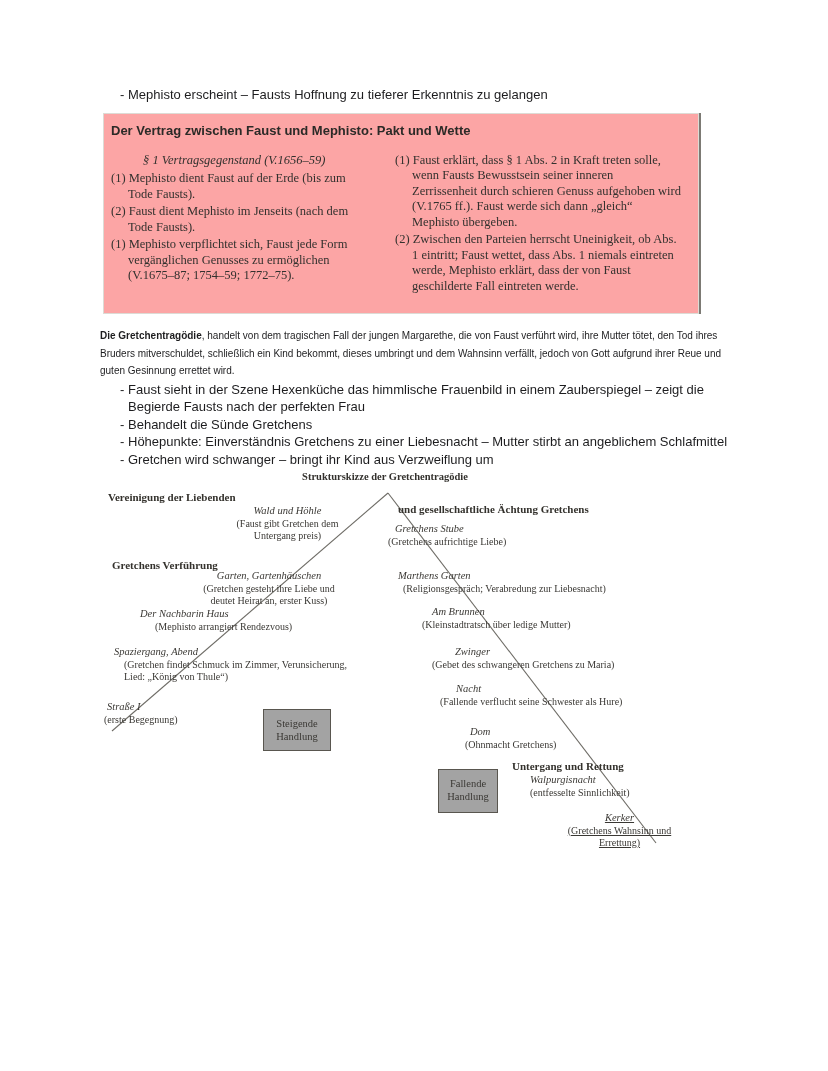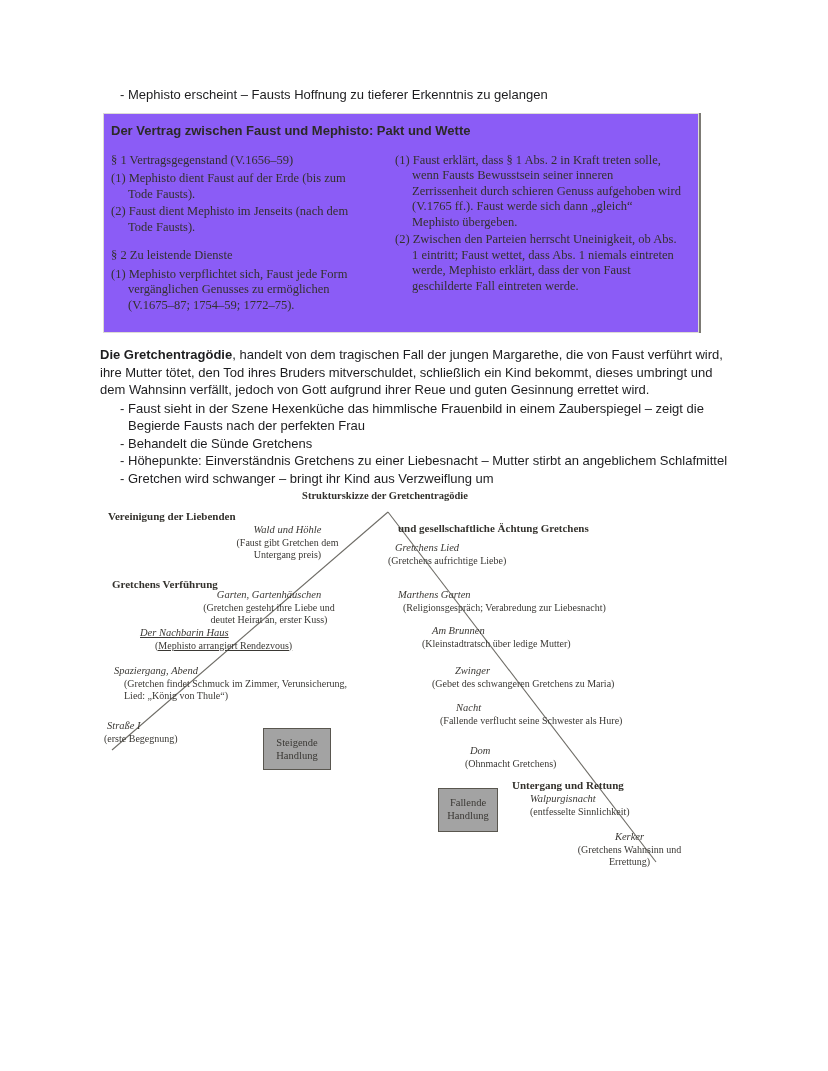--- a/index.html
+++ b/index.html
@@ -11,34 +11,34 @@
   .page { padding:86px 92px 0 100px; }
 
   
   .bullet-row { display:flex; font-size:13px; line-height:17.5px; }
   .bullet-dash { flex:0 0 28px; width:28px; padding-left:20px; }
   .bullet-text { flex:1; }
 
   
   .scan-box {
     margin-top:9px; margin-left:3px; width:598px;
-    background:#8b5cf6; border-right:2px solid #7c7a74;
+    background:#fca5a5; border-right:2px solid #7c7a74;
     padding:10px 10px 18px 8px; color:#33312e;
     box-shadow:0 0 0 1px #dddbd5 inset;
   }
   .scan-title { font-weight:bold; font-size:13px; color:#2b2a27; margin-bottom:15px; }
   .scan-cols { display:flex; gap:34px; font-family:"Liberation Serif", serif; font-size:12.5px; line-height:15.5px; }
   .col-l { width:250px; }
   .col-r { width:286px; }
-  .sec-head { margin-bottom:3px; }
+  .sec-head { font-style:italic; margin-bottom:3px;margin-left:32px; }
   .clause { padding-left:17px; text-indent:-17px; margin-bottom:2px; }
   .sec-gap { margin-top:13px; }
 
   
-  .lead { margin-top:13px; font-size:13px; line-height:17.5px; width:636px; }
+  .lead { margin-top:13px; font-size:10px; line-height:17.5px; width:636px; }
   .lead b { font-weight:bold; }
   .bullets { margin-top:1px; }
 
   
   .diagram { position:relative; margin-top:3px; width:640px; height:400px;
              font-family:"Liberation Serif", serif; color:#3a3834; }
   .tri { position:absolute; left:0; top:0; }
   .dtitle-main { position:absolute; left:150px; top:0; width:270px; text-align:center;
                  font-weight:bold; font-size:10.5px; color:#33312d; }
   .dhead { position:absolute; font-weight:bold; font-size:11px; color:#34322d; }
@@ -60,21 +60,20 @@
     <span class="bullet-text">Mephisto erscheint – Fausts Hoffnung zu tieferer Erkenntnis zu gelangen</span>
   </div>
 
   <div class="scan-box">
     <div class="scan-title">Der Vertrag zwischen Faust und Mephisto: Pakt und Wette</div>
     <div class="scan-cols">
       <div class="col-l">
         <div class="sec-head">§ 1 Vertragsgegenstand (V.1656–59)</div>
         <div class="clause">(1) Mephisto dient Faust auf der Erde (bis zum Tode Fausts).</div>
         <div class="clause">(2) Faust dient Mephisto im Jenseits (nach dem Tode Fausts).</div>
-        <div class="sec-head sec-gap">§ 2 Zu leistende Dienste</div>
         <div class="clause">(1) Mephisto verpflichtet sich, Faust jede Form vergänglichen Genusses zu ermöglichen (V.1675–87; 1754–59; 1772–75).</div>
       </div>
       <div class="col-r">
         <div class="clause">(1) Faust erklärt, dass § 1 Abs. 2 in Kraft treten solle, wenn Fausts Bewusstsein seiner inneren Zerrissenheit durch schieren Genuss aufgehoben wird (V.1765 ff.). Faust werde sich dann „gleich“ Mephisto übergeben.</div>
         <div class="clause">(2) Zwischen den Parteien herrscht Uneinigkeit, ob Abs. 1 eintritt; Faust wettet, dass Abs. 1 niemals eintreten werde, Mephisto erklärt, dass der von Faust geschilderte Fall eintreten werde.</div>
       </div>
     </div>
   </div>
 
   <p class="lead"><b>Die Gretchentragödie</b><span>, handelt von dem tragischen Fall der jungen Margarethe, die von Faust verführt wird, ihre Mutter tötet, den Tod ihres Bruders mitverschuldet, schließlich ein Kind bekommt, dieses umbringt und dem Wahnsinn verfällt, jedoch von Gott aufgrund ihrer Reue und guten Gesinnung errettet wird.</span></p>
@@ -110,35 +109,35 @@
     <div class="dhead" style="left:298px; top:32px;">und gesellschaftliche Ächtung Gretchens</div>
     <div class="dhead" style="left:12px; top:88px;">Gretchens Verführung</div>
     <div class="dhead" style="left:412px; top:289px;">Untergang und Rettung</div>
 
     <div class="dnode center" style="left:115px; top:34px; width:145px;">
       <div class="t">Wald und Höhle</div>
       <div class="s">(Faust gibt Gretchen dem Untergang preis)</div>
     </div>
 
     <div class="dnode" style="left:288px; top:52px; width:200px;">
-      <div class="t ml7">Gretchens Lied</div>
+      <div class="t ml7">Gretchens Stube</div>
       <div class="s">(Gretchens aufrichtige Liebe)</div>
     </div>
 
     <div class="dnode center" style="left:95px; top:99px; width:148px;">
       <div class="t">Garten, Gartenhäuschen</div>
       <div class="s">(Gretchen gesteht ihre Liebe und deutet Heirat an, erster Kuss)</div>
     </div>
 
     <div class="dnode" style="left:298px; top:99px; width:250px;">
       <div class="t">Marthens Garten</div>
       <div class="s ml5">(Religionsgespräch; Verabredung zur Liebesnacht)</div>
     </div>
 
-    <div class="dnode" style="left:40px; top:137px; width:200px;text-decoration:underline;">
+    <div class="dnode" style="left:40px; top:137px; width:200px;">
       <div class="t">Der Nachbarin Haus</div>
       <div class="s ml15">(Mephisto arrangiert Rendezvous)</div>
     </div>
 
     <div class="dnode" style="left:322px; top:135px; width:220px;">
       <div class="t ml10">Am Brunnen</div>
       <div class="s">(Kleinstadtratsch über ledige Mutter)</div>
     </div>
 
     <div class="dnode" style="left:14px; top:175px; width:240px;">
@@ -168,19 +167,19 @@
       <div class="s">(Ohnmacht Gretchens)</div>
     </div>
 
     <div class="dnode" style="left:430px; top:303px; width:170px;">
       <div class="t">Walpurgisnacht</div>
       <div class="s ml12">(entfesselte Sinnlichkeit)</div>
     </div>
 
     <div class="dbox" style="left:338px; top:298px; width:60px; height:44px;">Fallende Handlung</div>
 
-    <div class="dnode center" style="left:472px; top:341px; width:115px;">
+    <div class="dnode center" style="left:462px; top:341px; width:115px;text-decoration:underline;">
       <div class="t">Kerker</div>
       <div class="s">(Gretchens Wahnsinn und Errettung)</div>
     </div>
   </div>
 
 </div>
 
 </body></html>

